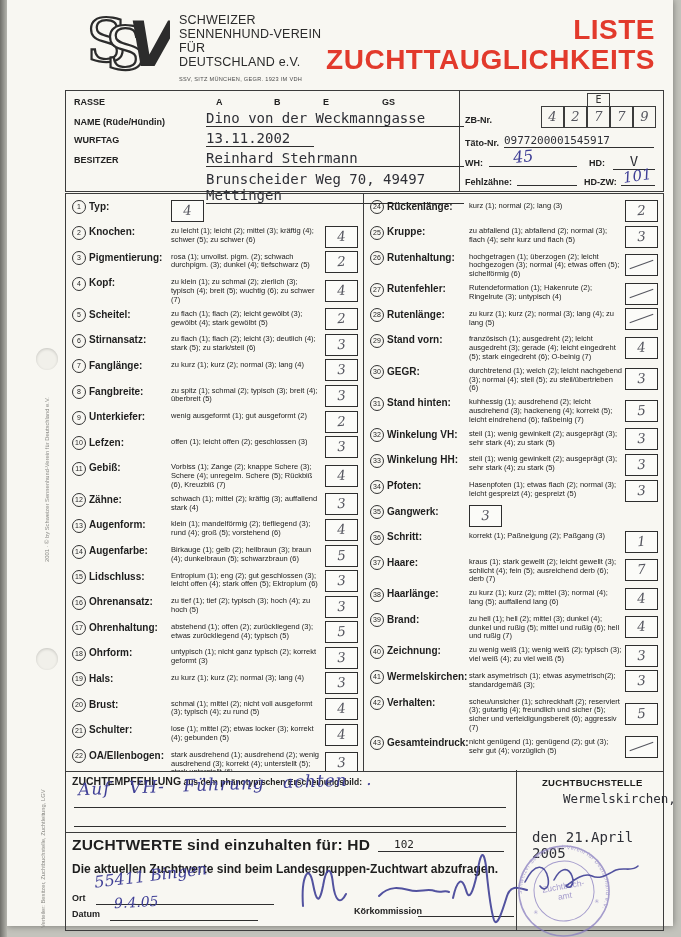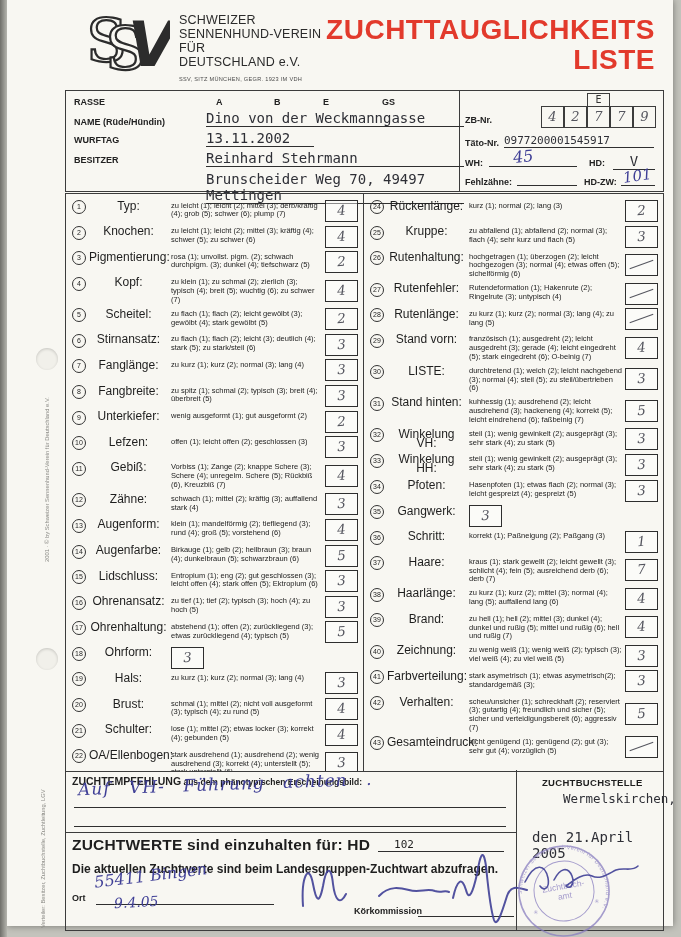--- a/index.html
+++ b/index.html
@@ -40,21 +40,21 @@
           text-align:center;font-family:"DejaVu Serif",serif;font-style:italic;
           font-size:13px;line-height:20px;color:var(--pencil);}
   .zbE{position:absolute;width:23px;height:14px;border:1px solid #3c3c3c;box-sizing:border-box;
        text-align:center;font-family:"DejaVu Sans Mono",monospace;font-size:10px;line-height:12px;color:#333;}
 
   
   .col{position:absolute;top:6px;}
   .item{display:flex;gap:3px;margin-bottom:3.6px;align-items:flex-start;}
   .inum{flex:none;width:12px;height:12px;border:1px solid #333;border-radius:50%;
         font-size:7px;line-height:12px;text-align:center;margin-top:0;}
-  .ilabel{flex:none;width:79px;font-weight:normal;font-size:12px;line-height:9px;padding-top:1.5px;text-align:center;}
+  .ilabel{flex:none;width:79px;font-weight:bold;font-size:10px;line-height:9px;padding-top:1.5px;}
   .idesc{flex:1;font-size:7.5px;line-height:8.8px;color:#222;padding-top:1.5px;}
   .ibox{flex:none;width:31px;height:20px;border:1.4px solid #2e2e2e;position:relative;
         align-self:center;background:rgba(255,255,255,.45);}
   .ibox .hw{display:block;font-family:"DejaVu Serif",serif;font-style:italic;font-size:13.5px;
             line-height:19px;text-align:center;color:var(--pencil);transform:rotate(-4deg);}
   .ibox .slash{display:block;position:absolute;left:3px;right:3px;top:9px;height:1.3px;
                background:var(--pencil);transform:rotate(-20deg);}
 
   
   .emp-head{position:absolute;left:6px;top:5px;font-size:8.5px;font-weight:bold;}
@@ -95,22 +95,22 @@
     </svg>
   </div>
   <div class="org">
     <div>SCHWEIZER</div>
     <div>SENNENHUND-VEREIN</div>
     <div>FÜR</div>
     <div>DEUTSCHLAND e.V.</div>
     <div class="org-sub">SSV, SITZ MÜNCHEN, GEGR. 1923 IM VDH</div>
   </div>
   <div class="title">
+    <div>LISTE</div>
     <div>ZUCHTTAUGLICHKEITS</div>
-    <div>LISTE</div>
   </div>
 
   <div class="infobox">
     <div class="vdiv" style="left:393px;"></div>
 
     <span class="flabel abs" style="left:8px;top:6px;">RASSE</span>
     <span id="rasse-options" class="abs" style="left:0;top:6px;width:393px;height:12px;">
         <span class="flabel abs" style="left: 150px; top: 0px;">A</span>
         <span class="flabel abs" style="left: 208px; top: 0px;">B</span>
         <span class="flabel abs" style="left: 257px; top: 0px;">E</span>
@@ -146,21 +146,20 @@
     <span class="uline abs" style="left:555px;top:81px;width:34px;height:13px;"></span>
     <span class="ink abs" style="left:557px;top:76px;font-size:15px;transform:rotate(-8deg);">101</span>
   </div>
 
   <div class="mainbox">
     <div class="vdiv" style="left:297px;"></div>
     <div id="items-left" class="col" style="left:6px;width:286px;">
         <div class="item">
           <span class="inum">1</span>
           <span class="ilabel">Typ:</span>
-          <span class="idesc">zu leicht (1); leicht (2); mittel (3); derb/kräftig (4); grob (5); schwer (6); plump (7)</span>
           <span class="ibox">
             <span class="hw">4</span>
           </span>
         </div>
         <div class="item">
           <span class="inum">2</span>
           <span class="ilabel">Knochen:</span>
           <span class="idesc">zu leicht (1); leicht (2); mittel (3); kräftig (4); schwer (5); zu schwer (6)</span>
           <span class="ibox">
             <span class="hw">4</span>
@@ -282,20 +281,21 @@
           <span class="inum">17</span>
           <span class="ilabel">Ohrenhaltung:</span>
           <span class="idesc">abstehend (1); offen (2); zurückliegend (3); etwas zurückliegend (4); typisch (5)</span>
           <span class="ibox">
             <span class="hw">5</span>
           </span>
         </div>
         <div class="item">
           <span class="inum">18</span>
           <span class="ilabel">Ohrform:</span>
+          <span class="idesc">untypisch (1); nicht ganz typisch (2); korrekt geformt (3)</span>
           <span class="ibox">
             <span class="hw">3</span>
           </span>
         </div>
         <div class="item">
           <span class="inum">19</span>
           <span class="ilabel">Hals:</span>
           <span class="idesc">zu kurz (1); kurz (2); normal (3); lang (4)</span>
           <span class="ibox">
             <span class="hw">3</span>
@@ -370,21 +370,21 @@
         <div class="item">
           <span class="inum">29</span>
           <span class="ilabel">Stand vorn:</span>
           <span class="idesc">französisch (1); ausgedreht (2); leicht ausgedreht (3); gerade (4); leicht eingedreht (5); stark eingedreht (6); O-beinig (7)</span>
           <span class="ibox">
             <span class="hw">4</span>
           </span>
         </div>
         <div class="item">
           <span class="inum">30</span>
-          <span class="ilabel">LISTE:</span>
+          <span class="ilabel">GEGR:</span>
           <span class="idesc">durchtretend (1); weich (2); leicht nachgebend (3); normal (4); steil (5); zu steil/übertrieben (6)</span>
           <span class="ibox">
             <span class="hw">3</span>
           </span>
         </div>
         <div class="item">
           <span class="inum">31</span>
           <span class="ilabel">Stand hinten:</span>
           <span class="idesc">kuhhessig (1); ausdrehend (2); leicht ausdrehend (3); hackeneng (4); korrekt (5); leicht eindrehend (6); faßbeinig (7)</span>
           <span class="ibox">
@@ -457,21 +457,21 @@
         <div class="item">
           <span class="inum">40</span>
           <span class="ilabel">Zeichnung:</span>
           <span class="idesc">zu wenig weiß (1); wenig weiß (2); typisch (3); viel weiß (4); zu viel weiß (5)</span>
           <span class="ibox">
             <span class="hw">3</span>
           </span>
         </div>
         <div class="item">
           <span class="inum">41</span>
-          <span class="ilabel">Farbverteilung:</span>
+          <span class="ilabel">Wermelskirchen:</span>
           <span class="idesc">stark asymetrisch (1); etwas asymetrisch(2); standardgemäß (3);</span>
           <span class="ibox">
             <span class="hw">3</span>
           </span>
         </div>
         <div class="item">
           <span class="inum">42</span>
           <span class="ilabel">Verhalten:</span>
           <span class="idesc">scheu/unsicher (1); schreckhaft (2); reserviert (3); gutartig (4); freundlich und sicher (5); sicher und verteidigungsbereit (6); aggressiv (7)</span>
           <span class="ibox">
@@ -504,20 +504,24 @@
       <span class="zw-text">ZUCHTWERTE sind einzuhalten für: HD</span><span class="uline zw-val">102</span>
     </div>
     <div class="zw-note">Die aktuellen Zuchtwerte sind beim Landesgruppen-Zuchtwart abzufragen.</div>
 
     <div class="abs" style="left:6px;top:117px;">
       <span class="flabel">Ort</span>
       <span class="uline fline" style="width:178px;margin-left:6px;"></span>
     </div>
     <div class="ink abs" style="left:28px;top:96px;font-size:16px;transform:rotate(-7deg);">55411 Bingen</div>
 
+    <div class="abs" style="left:6px;top:133px;">
+      <span class="flabel">Datum</span>
+      <span class="uline fline" style="width:148px;margin-left:6px;"></span>
+    </div>
     <div class="ink abs" style="left:48px;top:124px;font-size:14px;transform:rotate(-3deg);">9.4.05</div>
 
     <span class="flabel abs" style="left:288px;top:136px;">Körkommission</span>
     <div class="abs uline" style="left:352px;top:134px;width:96px;height:12px;"></div>
 
     <span class="zbst-label">ZUCHTBUCHSTELLE</span>
     <span class="mono zbst-city" style="font-size:12.5px;margin-left:40px;">Wermelskirchen,</span>
     <span class="mono zbst-date" style="font-size:14px;margin-top:20px;">den 21.April 2005</span>
   </div>
 

